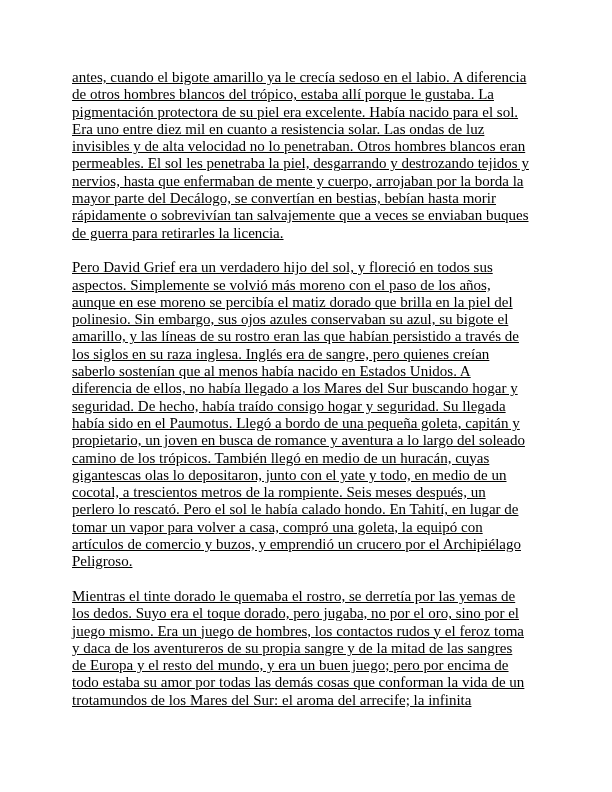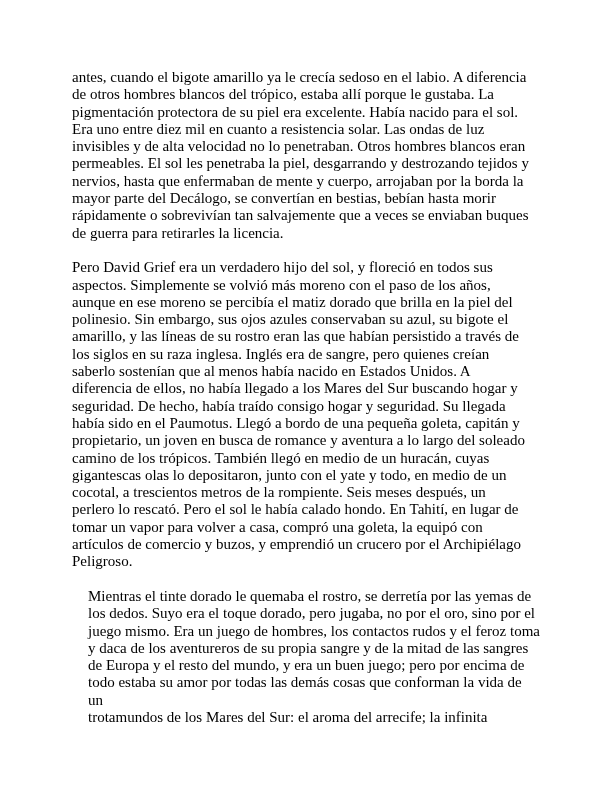--- a/index.html
+++ b/index.html
@@ -9,35 +9,35 @@
   }
   .page {
     position: relative;
     width: 612px;
     height: 792px;
     margin: 0 auto;
     background: #ffffff;
     box-sizing: border-box;
     padding: 69px 72px 0 72px;
     overflow: hidden;
+    text-decoration: underline;
   }
   .text-block {
     font-family: "Liberation Serif", "DejaVu Serif", serif;
     font-size: 15px;
     line-height: 17.3px;
     color: #000000;
     text-align: left;
   }
   .text-block p {
     margin: 0 0 17.3px 0;
     white-space: pre-line; 
   }
   .text-block p:last-child {
     margin-bottom: 0;
-    margin-left: 16px;
   }
 </style>
 </head>
 <body>
 
 <div class="page">
   <div class="text-block">
     <p>antes, cuando el bigote amarillo ya le crecía sedoso en el labio. A diferencia
 de otros hombres blancos del trópico, estaba allí porque le gustaba. La
 pigmentación protectora de su piel era excelente. Había nacido para el sol.

